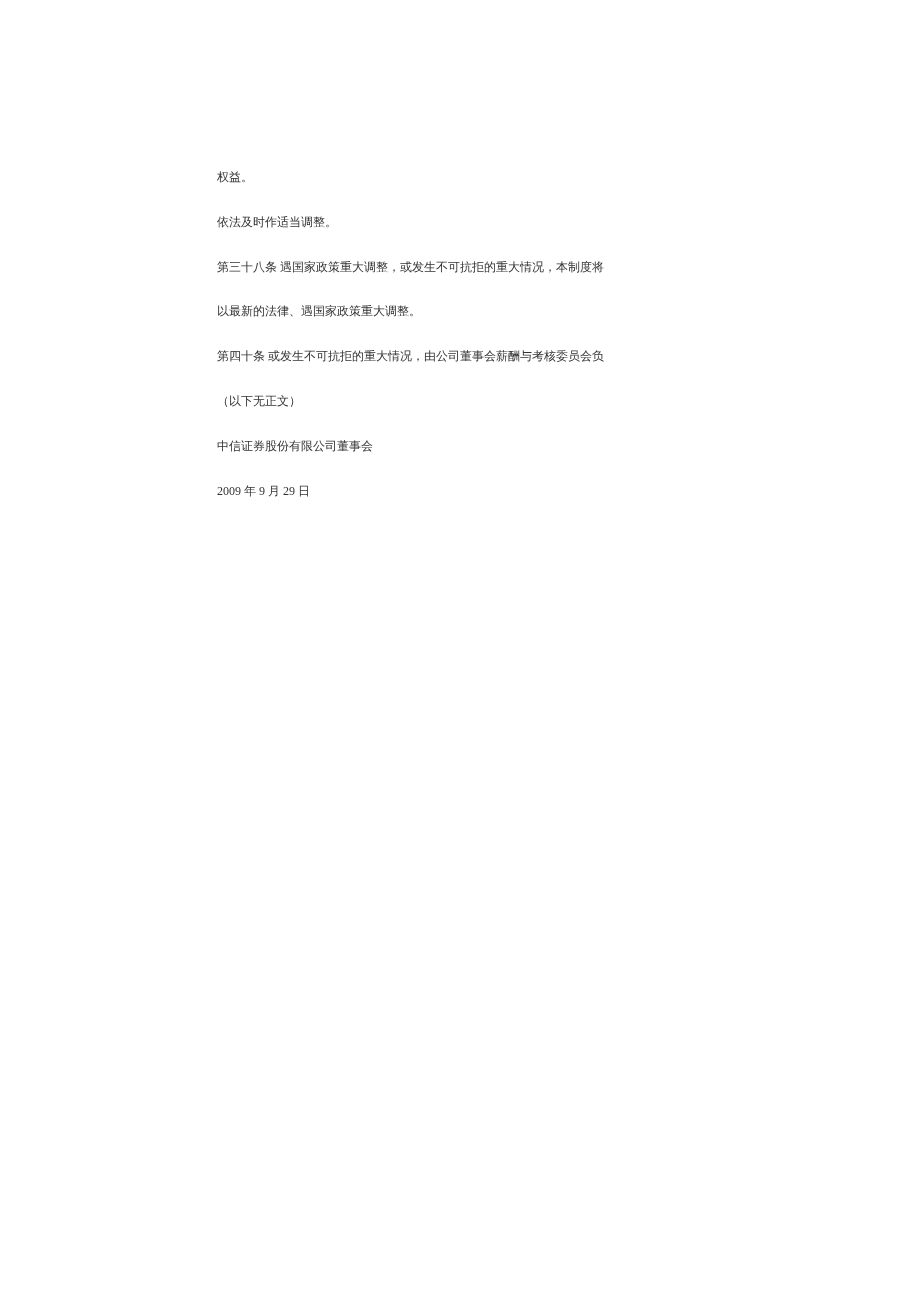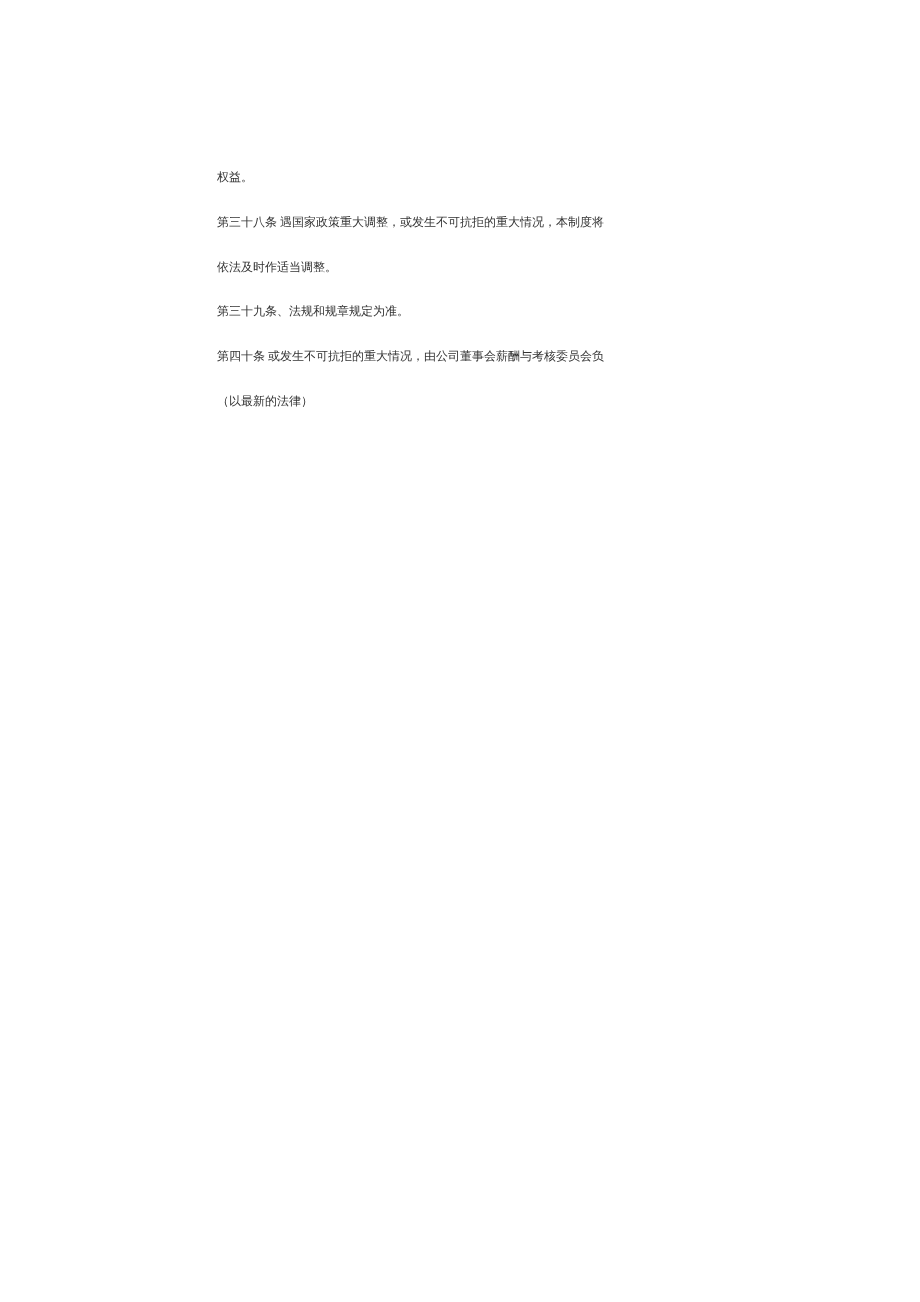--- a/index.html
+++ b/index.html
@@ -24,18 +24,20 @@
     .para {
       text-align: left;
       margin-bottom: 1px;
     }
   </style>
 </head>
 <body>
 
 <div class="document-content">
   <p class="para">权益。</p>
+  <p class="para">依法及时作适当调整。</p>
   <p class="para">第三十八条  遇国家政策重大调整，或发生不可抗拒的重大情况，本制度将</p>
-  <p class="para">依法及时作适当调整。</p>
-  <p class="para">第三十九条、法规和规章规定为准。</p>
+  <p class="para">以最新的法律、遇国家政策重大调整。</p>
   <p class="para">第四十条  或发生不可抗拒的重大情况，由公司董事会薪酬与考核委员会负</p>
-  <p class="para">（以最新的法律）</p>
+  <p class="para">（以下无正文）</p>
+  <p class="para">中信证券股份有限公司董事会</p>
+  <p class="para">2009 年 9 月 29 日</p>
 </div>
 
 </body></html>

